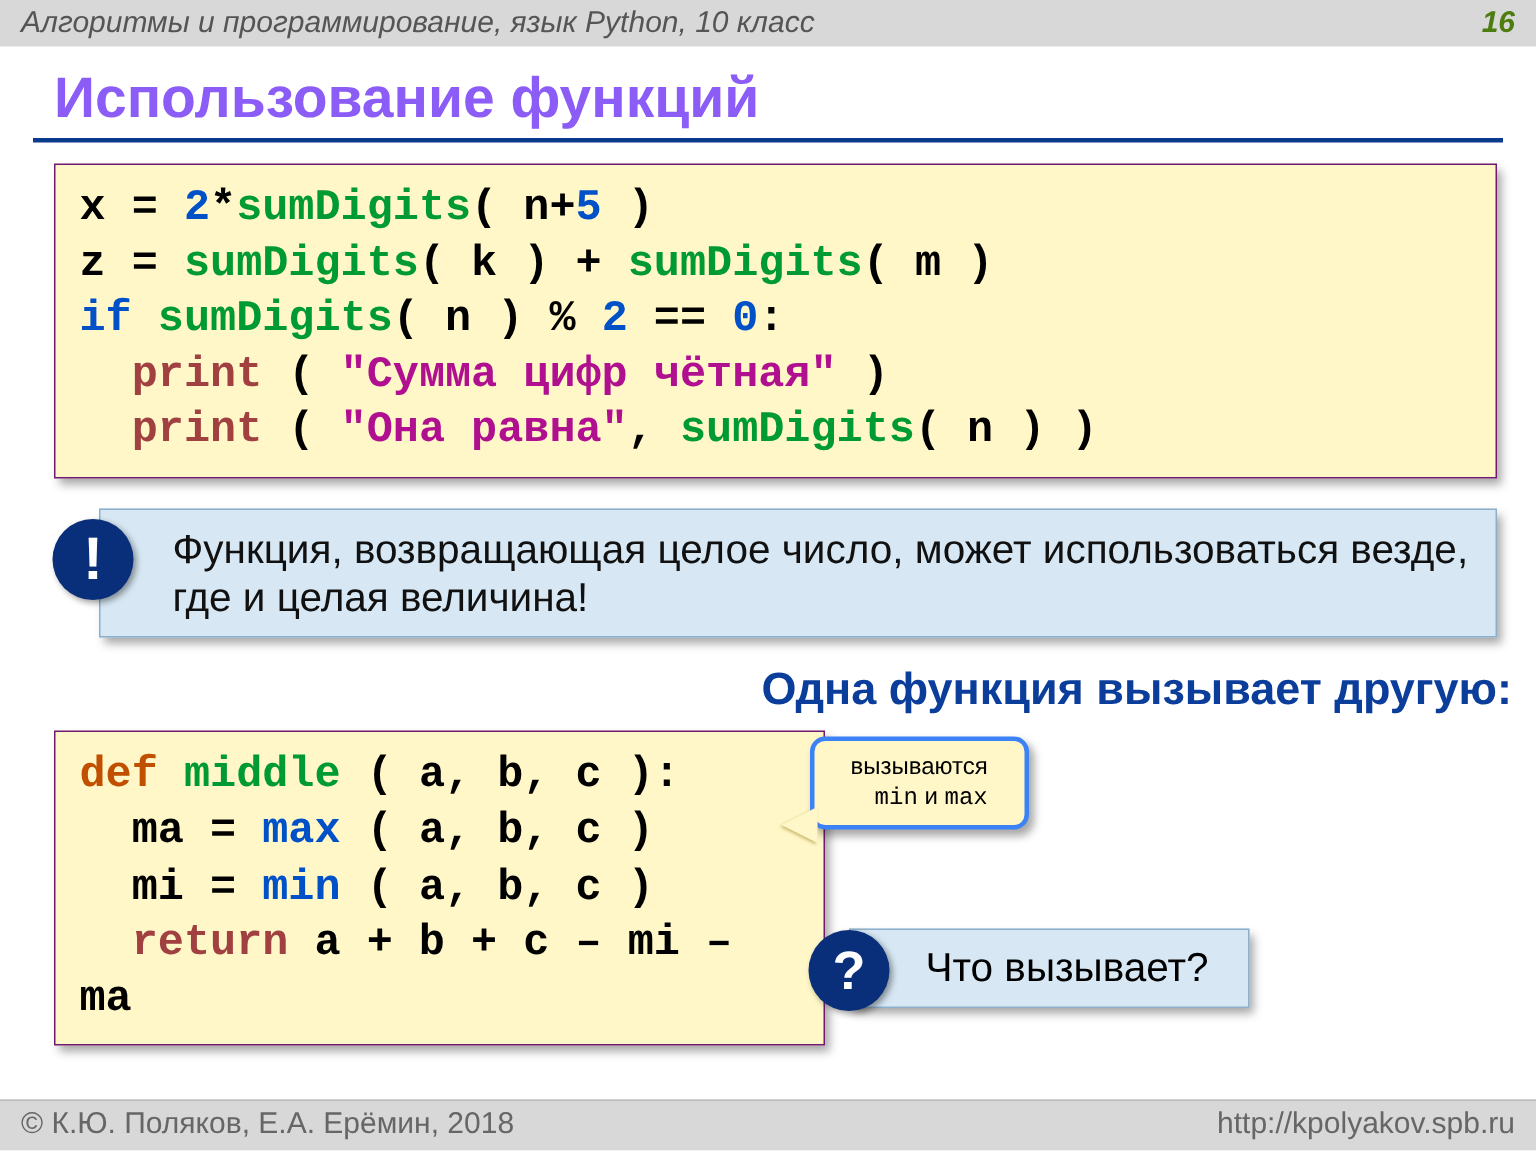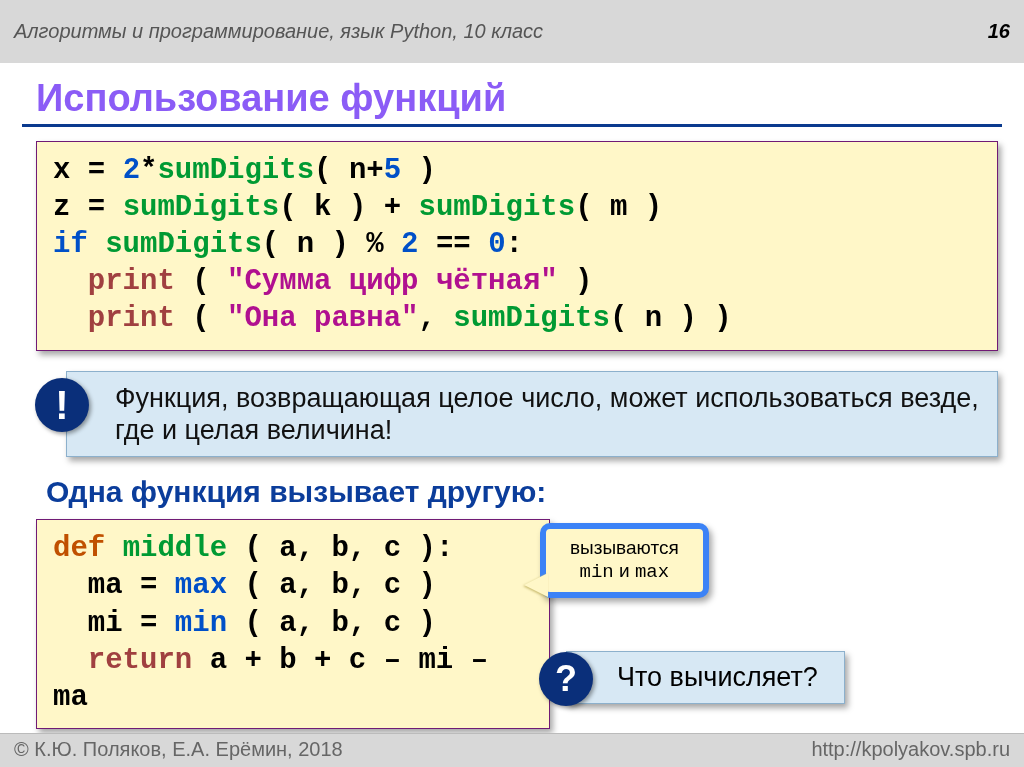--- a/index.html
+++ b/index.html
@@ -7,29 +7,29 @@
     padding: 0;
     width: 1024px;
     height: 767px;
     font-family: Arial, Helvetica, sans-serif;
     background: #fff;
     position: relative;
     overflow: hidden;
   }
   .header-bar {
     background: #d8d8d8;
-    padding: 20px 14px;
+    padding: 4px 14px;
     display: flex;
     justify-content: space-between;
     font-style: italic;
     color: #555;
     font-size: 20px;
     gap: 36px;
   }
-  .page-num { font-weight: bold; color:#000000; }
+  .page-num { font-weight: bold; color:#4d7c0f; }
   .title {
     font-size: 38px;
     font-weight: bold;
     margin: 14px 0 4px 36px;
     color:#8b5cf6;
   }
   .title-rule {
     height: 3px;
     background: #0a3a8e;
     margin: 4px 22px 14px 22px;
@@ -73,37 +73,38 @@
     justify-content: center;
     position: absolute;
     box-shadow: 2px 2px 4px rgba(0,0,0,0.4);
   }
   .bang-badge { font-size: 40px; left: -32px; top: 6px; }
   .subhead {
     font-size: 30px;
     font-weight: bold;
     color: #0b3d9b;
     margin: 4px 16px 10px 46px;
+    text-align: right;
   }
   .lower-wrap { position: relative; }
   .code-box2 {
     width: 480px;
     margin-left: 36px;
   }
   .callout {
     position: absolute;
     left: 540px;
     top: 4px;
     background: #fff7c8;
-    border: 6px solid #3b82f6;
+    border: 3px solid #3b82f6;
     box-shadow: 3px 4px 6px rgba(0,0,0,0.35);
     border-radius: 10px;
     padding: 8px 24px;
-    font-size: 19px;
-    text-align: center;
+    font-size: 16px;
+    text-align: right;
     line-height: 1.2;
   }
   .callout .mono { font-family: "Courier New", monospace; }
   .callout-tail {
     position: absolute;
     left: -22px;
     top: 44px;
     width: 0; height: 0;
     border-top: 12px solid transparent;
     border-bottom: 12px solid transparent;
@@ -188,20 +189,20 @@
   <div class="callout">
     <div class="callout-tail"></div>
     <div>вызываются</div>
     <div>
       <span class="mono">min</span><span> и </span><span class="mono">max</span>
     </div>
   </div>
 
   <div class="q-box">
     <div class="q-badge">?</div>
-    <span>Что вычисляет?</span>
+    <span>Что вызывает?</span>
   </div>
 </div>
 
 <div class="footer-bar">
   <span>© К.Ю. Поляков, Е.А. Ерёмин, 2018</span>
   <span>http://kpolyakov.spb.ru</span>
 </div>
 
 </body></html>

